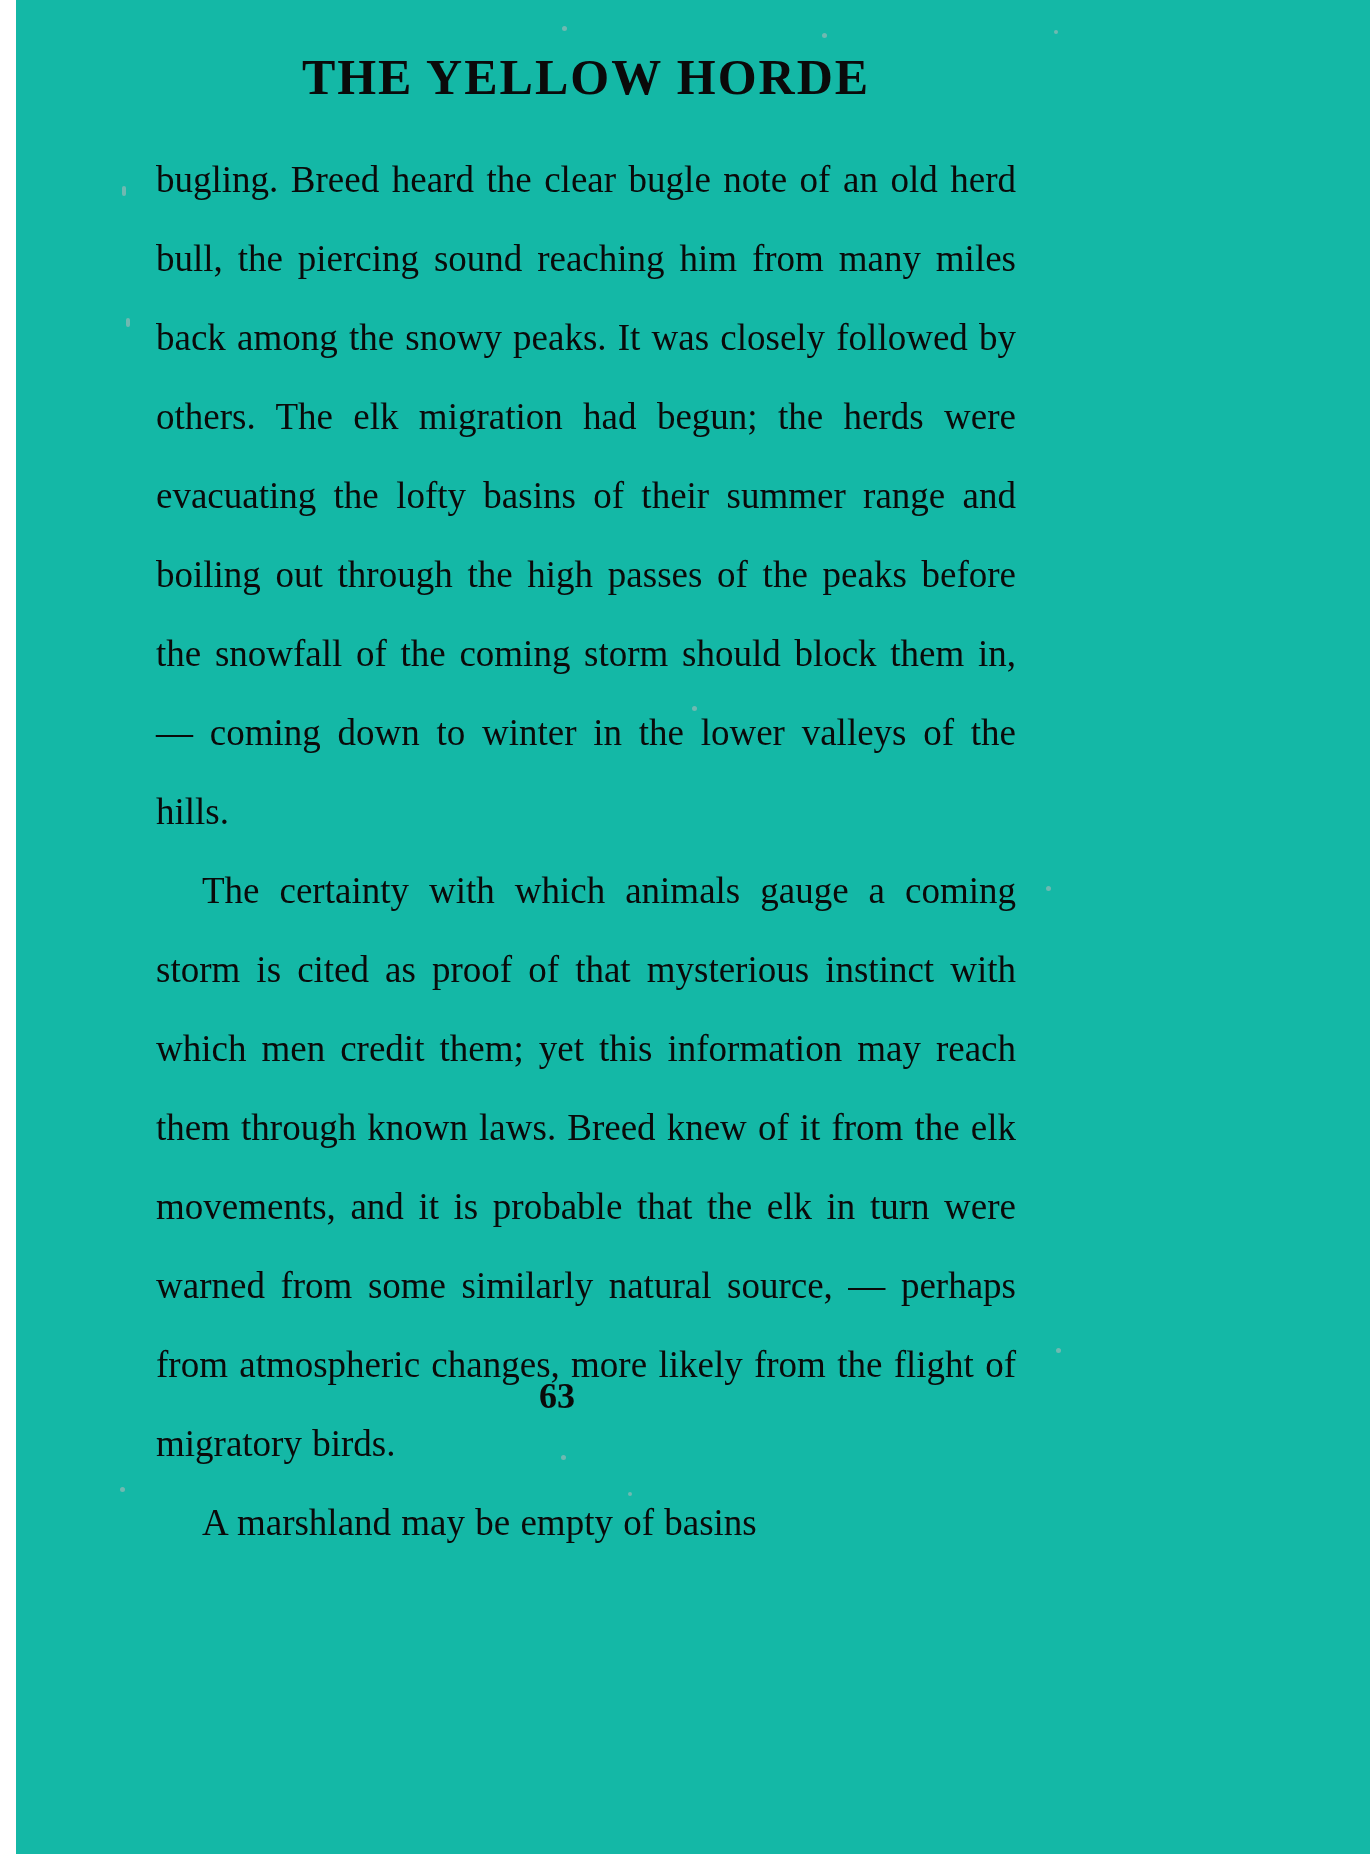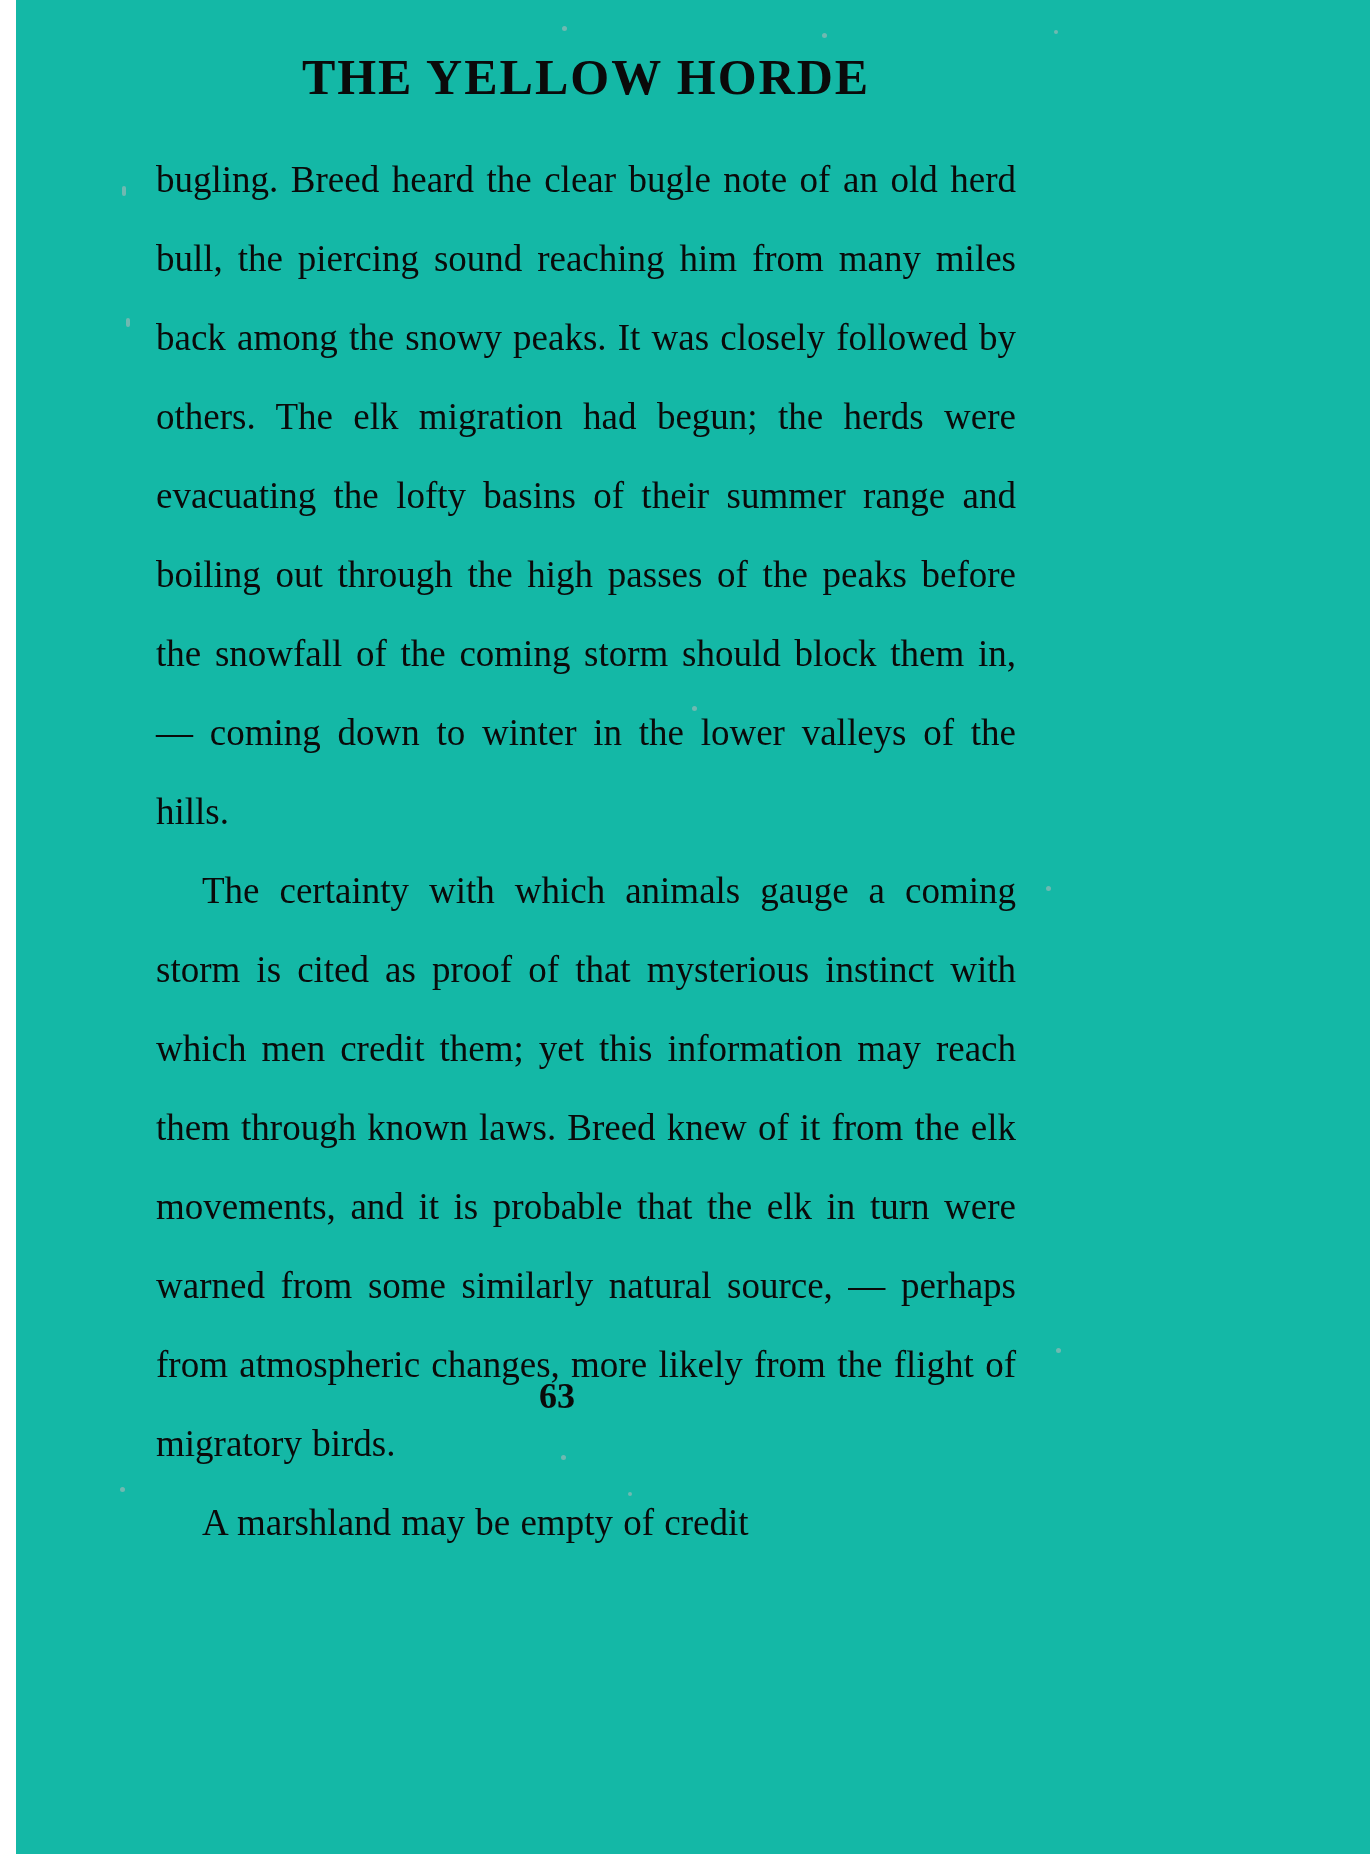--- a/index.html
+++ b/index.html
@@ -83,17 +83,17 @@
   <div class="speck" style="left:676px;top:706px;width:5px;height:5px;"></div>
   <div class="speck" style="left:1040px;top:1348px;width:5px;height:5px;"></div>
   <div class="speck" style="left:545px;top:1455px;width:5px;height:5px;"></div>
   <div class="speck" style="left:104px;top:1487px;width:5px;height:5px;"></div>
   <div class="speck" style="left:612px;top:1492px;width:4px;height:4px;"></div>
 
   <div class="content">
     <h1 class="running-head">THE YELLOW HORDE</h1>
     <p class="para">bugling.  Breed heard the clear bugle note of an old herd bull, the piercing sound reaching him from many miles back among the snowy peaks.  It was closely followed by others.  The elk migration had begun; the herds were evacuating the lofty basins of their summer range and boiling out through the high passes of the peaks before the snowfall of the coming storm should block them in, — coming down to winter in the lower valleys of the hills.</p>
     <p class="para">The certainty with which animals gauge a coming storm is cited as proof of that mysterious instinct with which men credit them; yet this information may reach them through known laws.  Breed knew of it from the elk movements, and it is probable that the elk in turn were warned from some similarly natural source, — perhaps from atmospheric changes, more likely from the flight of migratory birds.</p>
-    <p class="para last">A marshland may be empty of credit</p>
+    <p class="para last">A marshland may be empty of basins</p>
   </div>
 
   <div class="folio">63</div>
 </div>
 
 </body></html>

